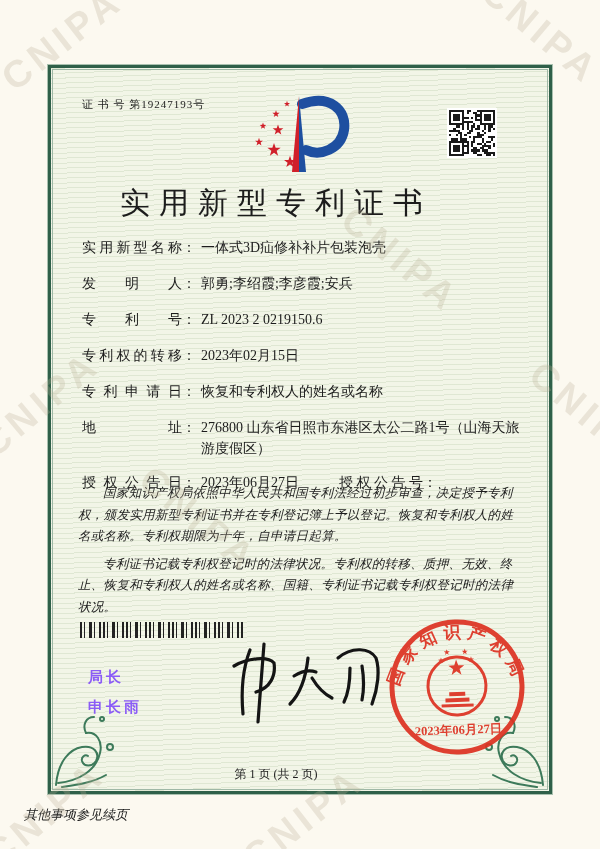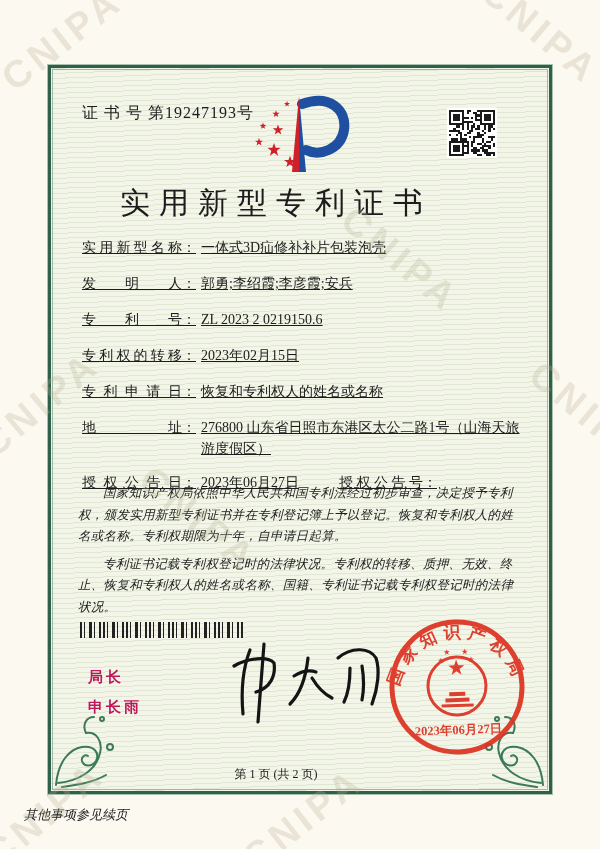--- a/index.html
+++ b/index.html
@@ -14,32 +14,32 @@
             rgba(147,176,130,0.20) 0px, rgba(147,176,130,0.20) 1px,
             rgba(255,255,255,0) 1px, rgba(255,255,255,0) 5px);}
   .frame-inner{position:absolute;inset:1px;border:1px solid #9fb8a6;}
 
   
   .wm{position:absolute;z-index:6;pointer-events:none;
       font-family:"Liberation Sans",sans-serif;font-weight:bold;
       font-size:38px;letter-spacing:5px;color:rgba(186,176,150,0.28);}
 
   
-  .cert-no{position:absolute;left:82px;top:103px;font-size:16px;letter-spacing:1px;z-index:3;}
+  .cert-no{position:absolute;left:82px;top:97px;font-size:11px;letter-spacing:1px;z-index:3;}
   .logo{position:absolute;left:250px;top:92px;z-index:3;}
   .qr{position:absolute;left:447px;top:108px;width:50px;height:50px;z-index:3;
       display:grid;grid-template-columns:repeat(21,1fr);grid-template-rows:repeat(21,1fr);
       background:#fff;padding:2px;box-sizing:border-box;}
   .qr i{background:#1a1a1a;}
   .qr i.o{background:#fff;}
   .title{position:absolute;left:0;top:183px;width:552px;text-align:center;z-index:3;
          font-size:30px;font-weight:normal;letter-spacing:9px;}
 
   
-  .fields{position:absolute;left:82px;top:237px;width:442px;z-index:3;font-size:14px;text-decoration:underline;}
+  .fields{position:absolute;left:82px;top:237px;width:442px;z-index:3;font-size:14px;}
   .row{display:flex;margin-bottom:15px;line-height:21px;}
   .row-addr{margin-bottom:13px;}
   .flabel{width:100px;flex:none;text-align:justify;text-align-last:justify;}
   .flabel2{width:84px;flex:none;text-align:justify;text-align-last:justify;}
   .fcolon{flex:none;margin-right:5px;}
   .fvalue{max-width:330px;}
   .gval{width:118px;flex:none;}
   .gap2{margin-left:20px;}
 
   
@@ -50,21 +50,21 @@
   
   .barcode{position:absolute;left:80px;top:622px;width:163px;height:16px;z-index:3;
       background:repeating-linear-gradient(90deg,
         #222 0 2px, rgba(0,0,0,0) 2px 4px,
         #222 4px 5px, rgba(0,0,0,0) 5px 9px,
         #222 9px 12px, rgba(0,0,0,0) 12px 14px,
         #222 14px 15px, rgba(0,0,0,0) 15px 19px,
         #222 19px 21px, rgba(0,0,0,0) 21px 23px);}
   .director{position:absolute;left:88px;top:668px;z-index:3;
             font-family:"Liberation Sans","DejaVu Sans",sans-serif;
-            font-size:15px;font-weight:700;letter-spacing:3px;color:#be185d;}
+            font-size:15px;font-weight:700;letter-spacing:3px;color:#8b5cf6;}
   .director div{margin-bottom:11px;}
   .sig{position:absolute;left:212px;top:636px;z-index:4;}
   .seal{position:absolute;left:386px;top:616px;z-index:5;opacity:0.93;transform:rotate(-2deg);}
   .page-footer{position:absolute;left:0;top:766px;width:552px;text-align:center;
                font-size:12px;z-index:3;}
   .note{position:absolute;left:0;top:806px;width:600px;
         font-size:13px;font-style:italic;z-index:3;padding-left:24px;}
   .orn{position:absolute;z-index:2;}
   .orn-l{left:52px;top:697px;}
   .orn-r{left:455px;top:697px;transform:scaleX(-1);}

